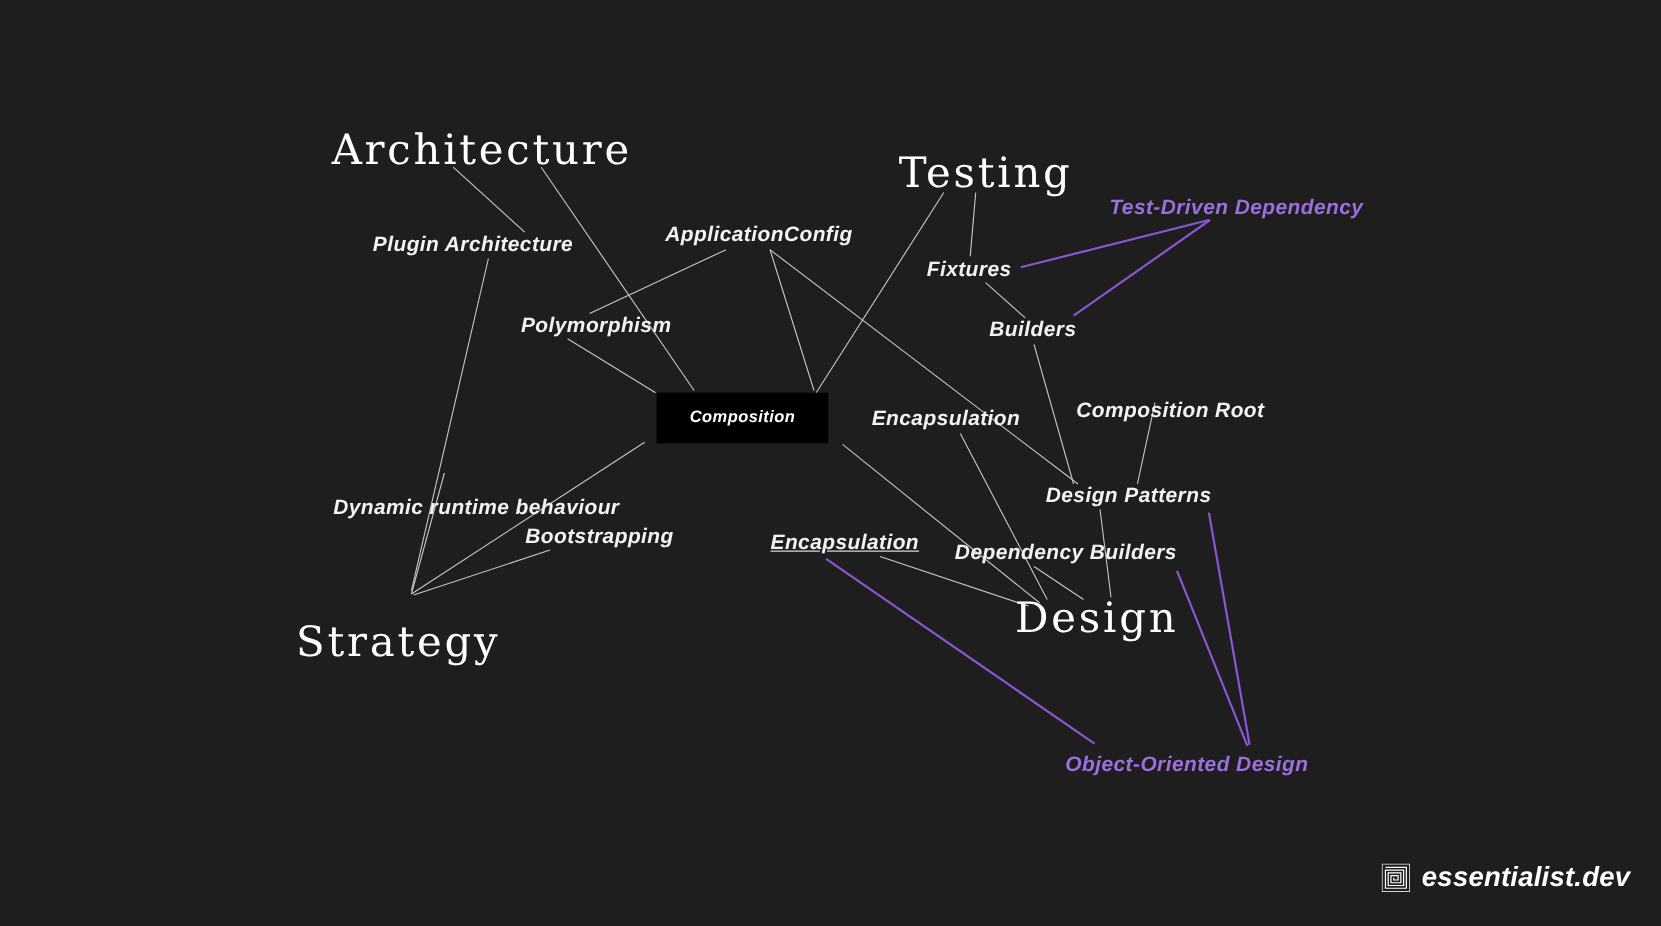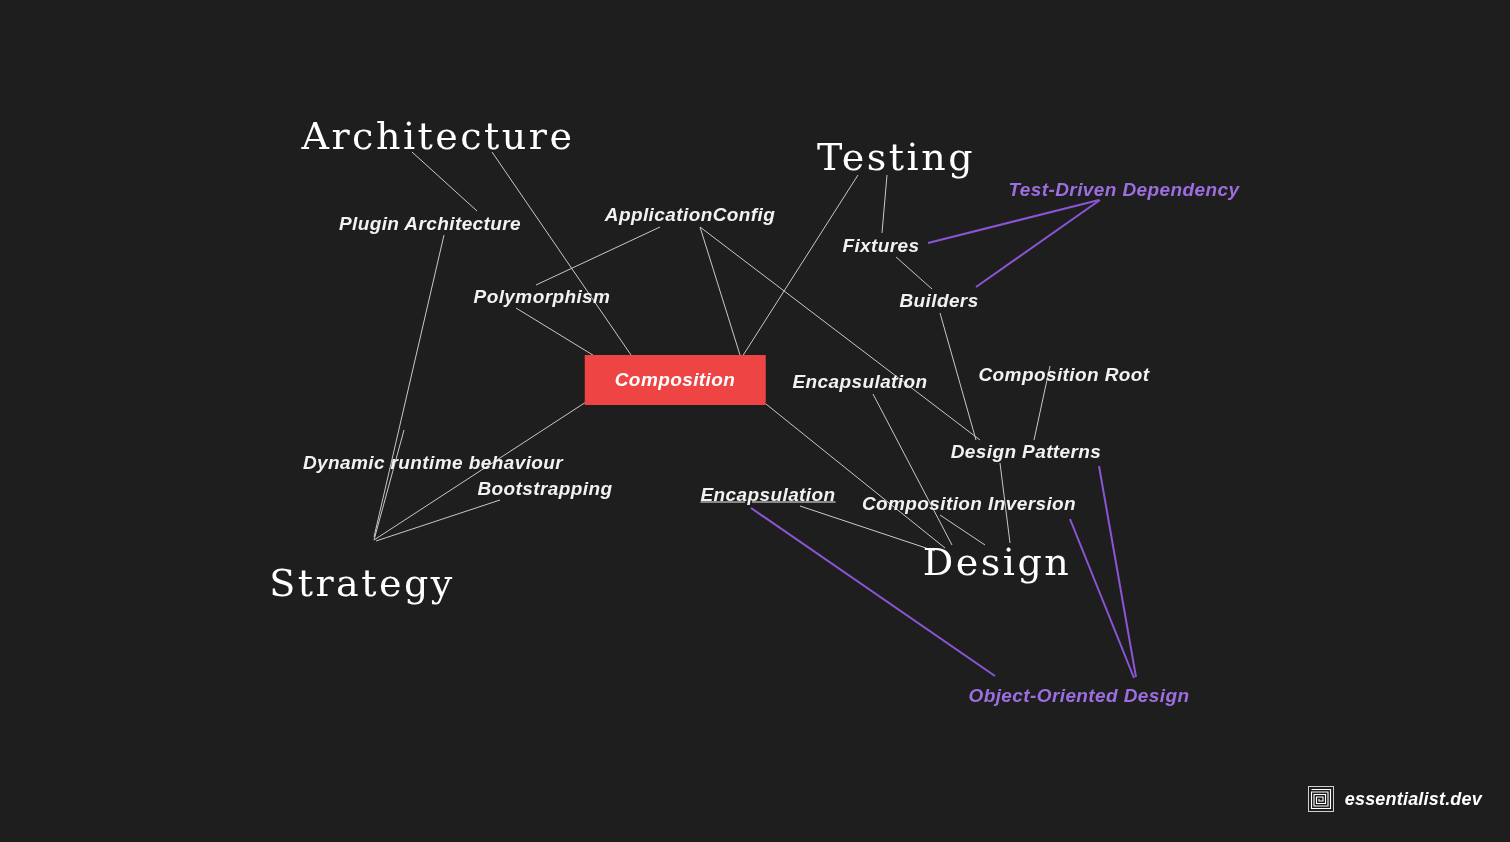--- a/index.html
+++ b/index.html
@@ -49,45 +49,45 @@
     color: #f2f2f2;
   }
   .node.concept.accent {
     color: #9c6ee0;
   }
   
   .node.boxed {
     font-family: "Liberation Sans", sans-serif;
     font-weight: bold;
     font-style: italic;
-    font-size: 19px;
+    font-size: 15px;
     letter-spacing: 0.4px;
     color: #ffffff;
-    background: #ef4444;
+    background: #000000;
     padding: 15px 30px 16px 30px;
   }
   
   #brand {
     position: absolute;
     right: 28px;
     bottom: 30px;
     display: flex;
     align-items: center;
     gap: 11px;
   }
   #brand-mark {
     width: 26px;
     height: 26px;
     display: block;
   }
   #brand-text {
     font-family: "Liberation Sans", sans-serif;
     font-weight: bold;
     font-style: italic;
-    font-size: 18px;
+    font-size: 25px;
     letter-spacing: 0.2px;
     color: #ffffff;
   }
 </style>
 </head>
 <body>
 
 <div id="stage">
 
   <svg id="edge-layer" viewBox="0 0 1510 842" preserveAspectRatio="none" aria-hidden="true">
@@ -129,21 +129,21 @@
       <div class="node concept" style="left: 542px; top: 296px;">Polymorphism</div>
       <div class="node concept" style="left: 881px; top: 245px;">Fixtures</div>
       <div class="node concept" style="left: 939px; top: 300px;">Builders</div>
       <div class="node concept accent" style="left: 1124px; top: 189px;">Test-Driven Dependency</div>
       <div class="node concept" style="left: 1064px; top: 354px; margin-top: 20px;">Composition Root</div>
       <div class="node concept" style="left: 860px; top: 381px;">Encapsulation</div>
       <div class="node concept" style="left: 1026px; top: 451px; text-align: center;">Design Patterns</div>
       <div class="node concept" style="left: 433px; top: 442px; margin-top: 20px;">Dynamic runtime behaviour</div>
       <div class="node concept" style="left: 545px; top: 488px;">Bootstrapping</div>
       <div class="node concept" style="left: 768px; top: 494px; text-decoration: underline;">Encapsulation</div>
-      <div class="node concept" style="left: 969px; top: 503px;">Composition Inversion</div>
+      <div class="node concept" style="left: 969px; top: 503px;">Dependency Builders</div>
       <div class="node concept accent" style="left: 1079px; top: 695px;">Object-Oriented Design</div>
     </div>
 
   <div id="brand">
     <svg id="brand-mark" viewBox="0 0 26 26">
       <rect x="0.5" y="0.5" width="25" height="25" fill="none" stroke="#cfcfcf" stroke-width="1"></rect>
       <path d="M 3.5 3.5 L 22.5 3.5 L 22.5 22.5 L 3.5 22.5 L 3.5 6
                L 20 6 L 20 20 L 6 20 L 6 8.5
                L 17.5 8.5 L 17.5 17.5 L 8.5 17.5 L 8.5 11
                L 15 11 L 15 15 L 11 15 L 11 13" fill="none" stroke="#ffffff" stroke-width="1.1"></path>

